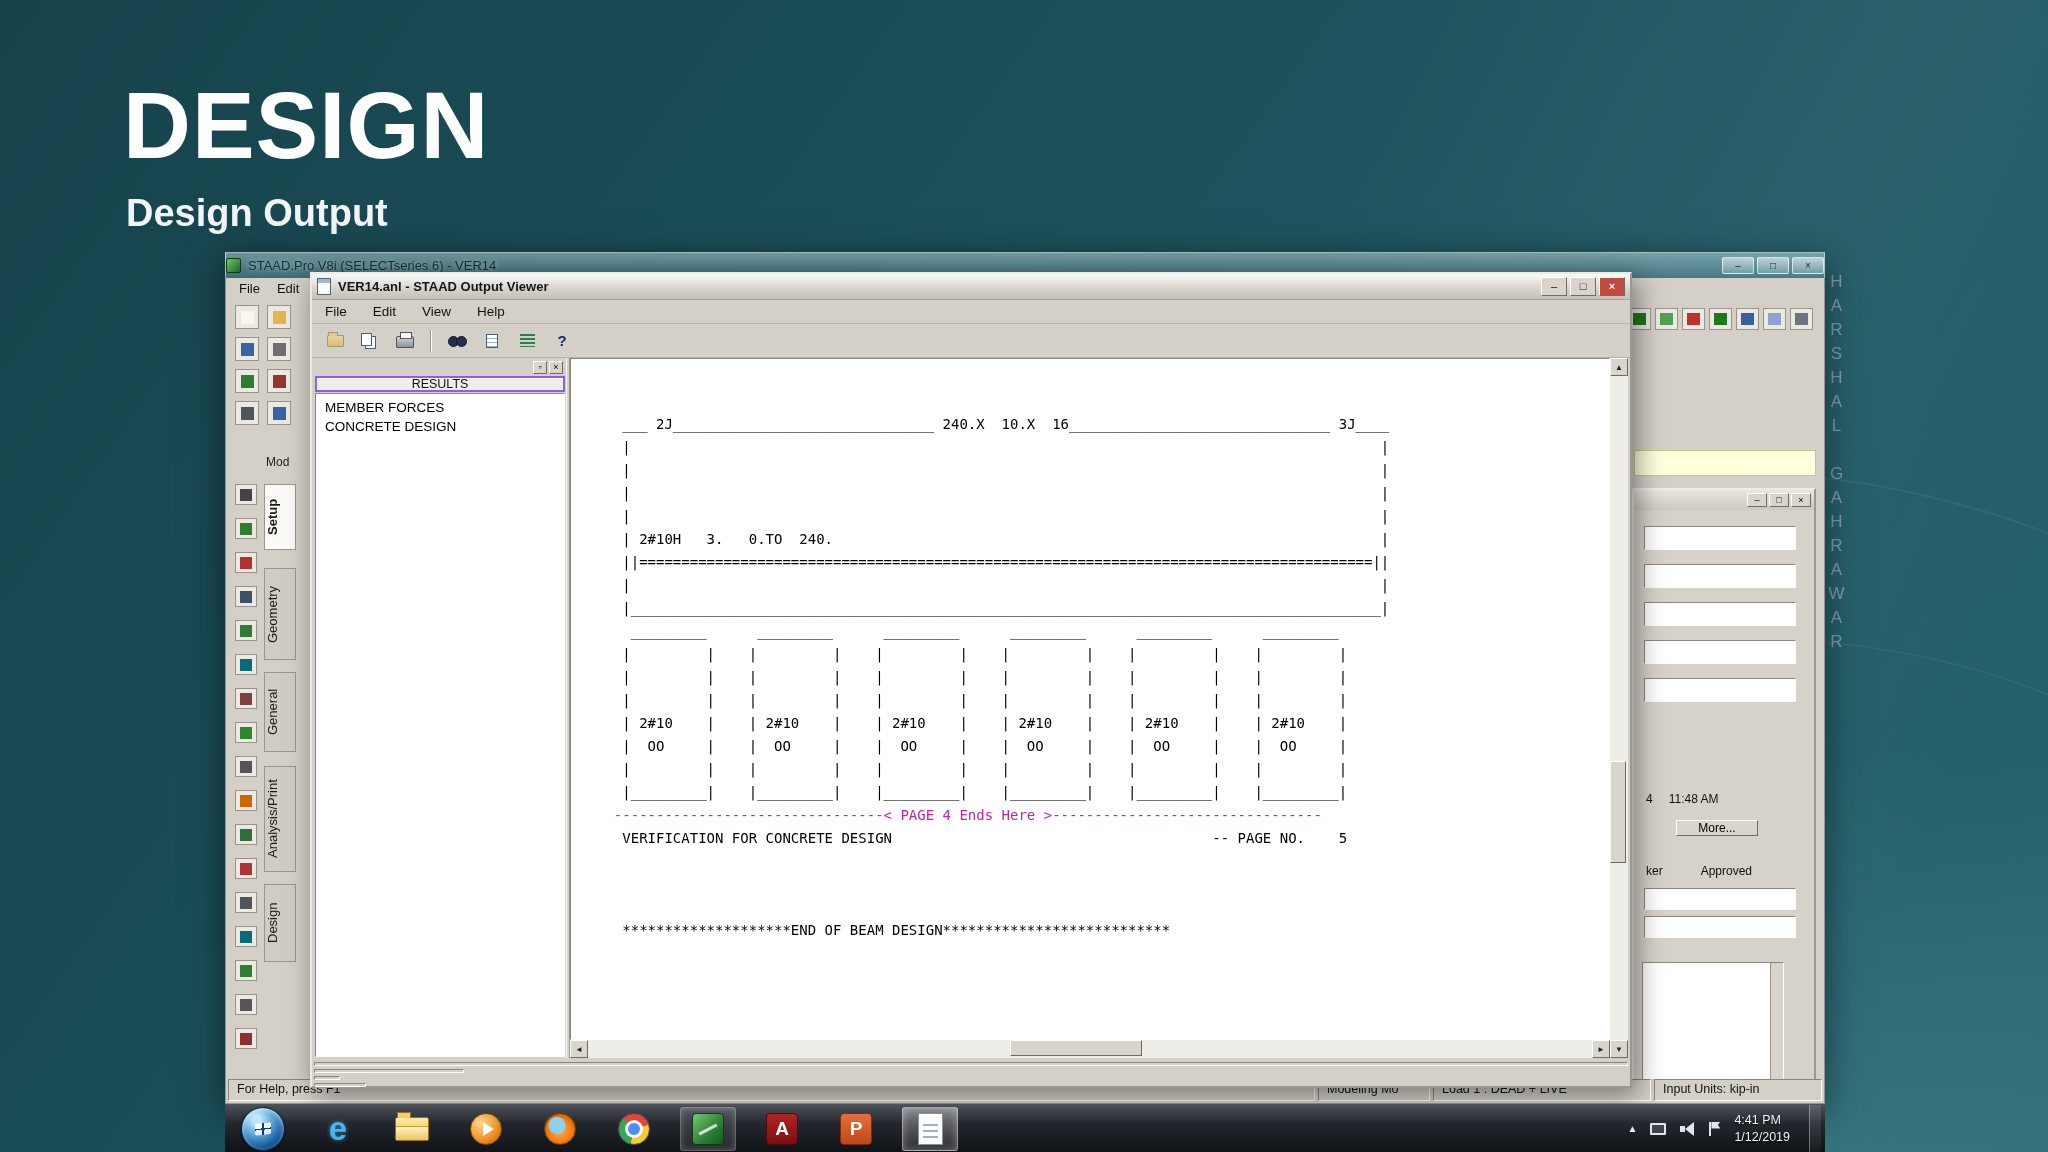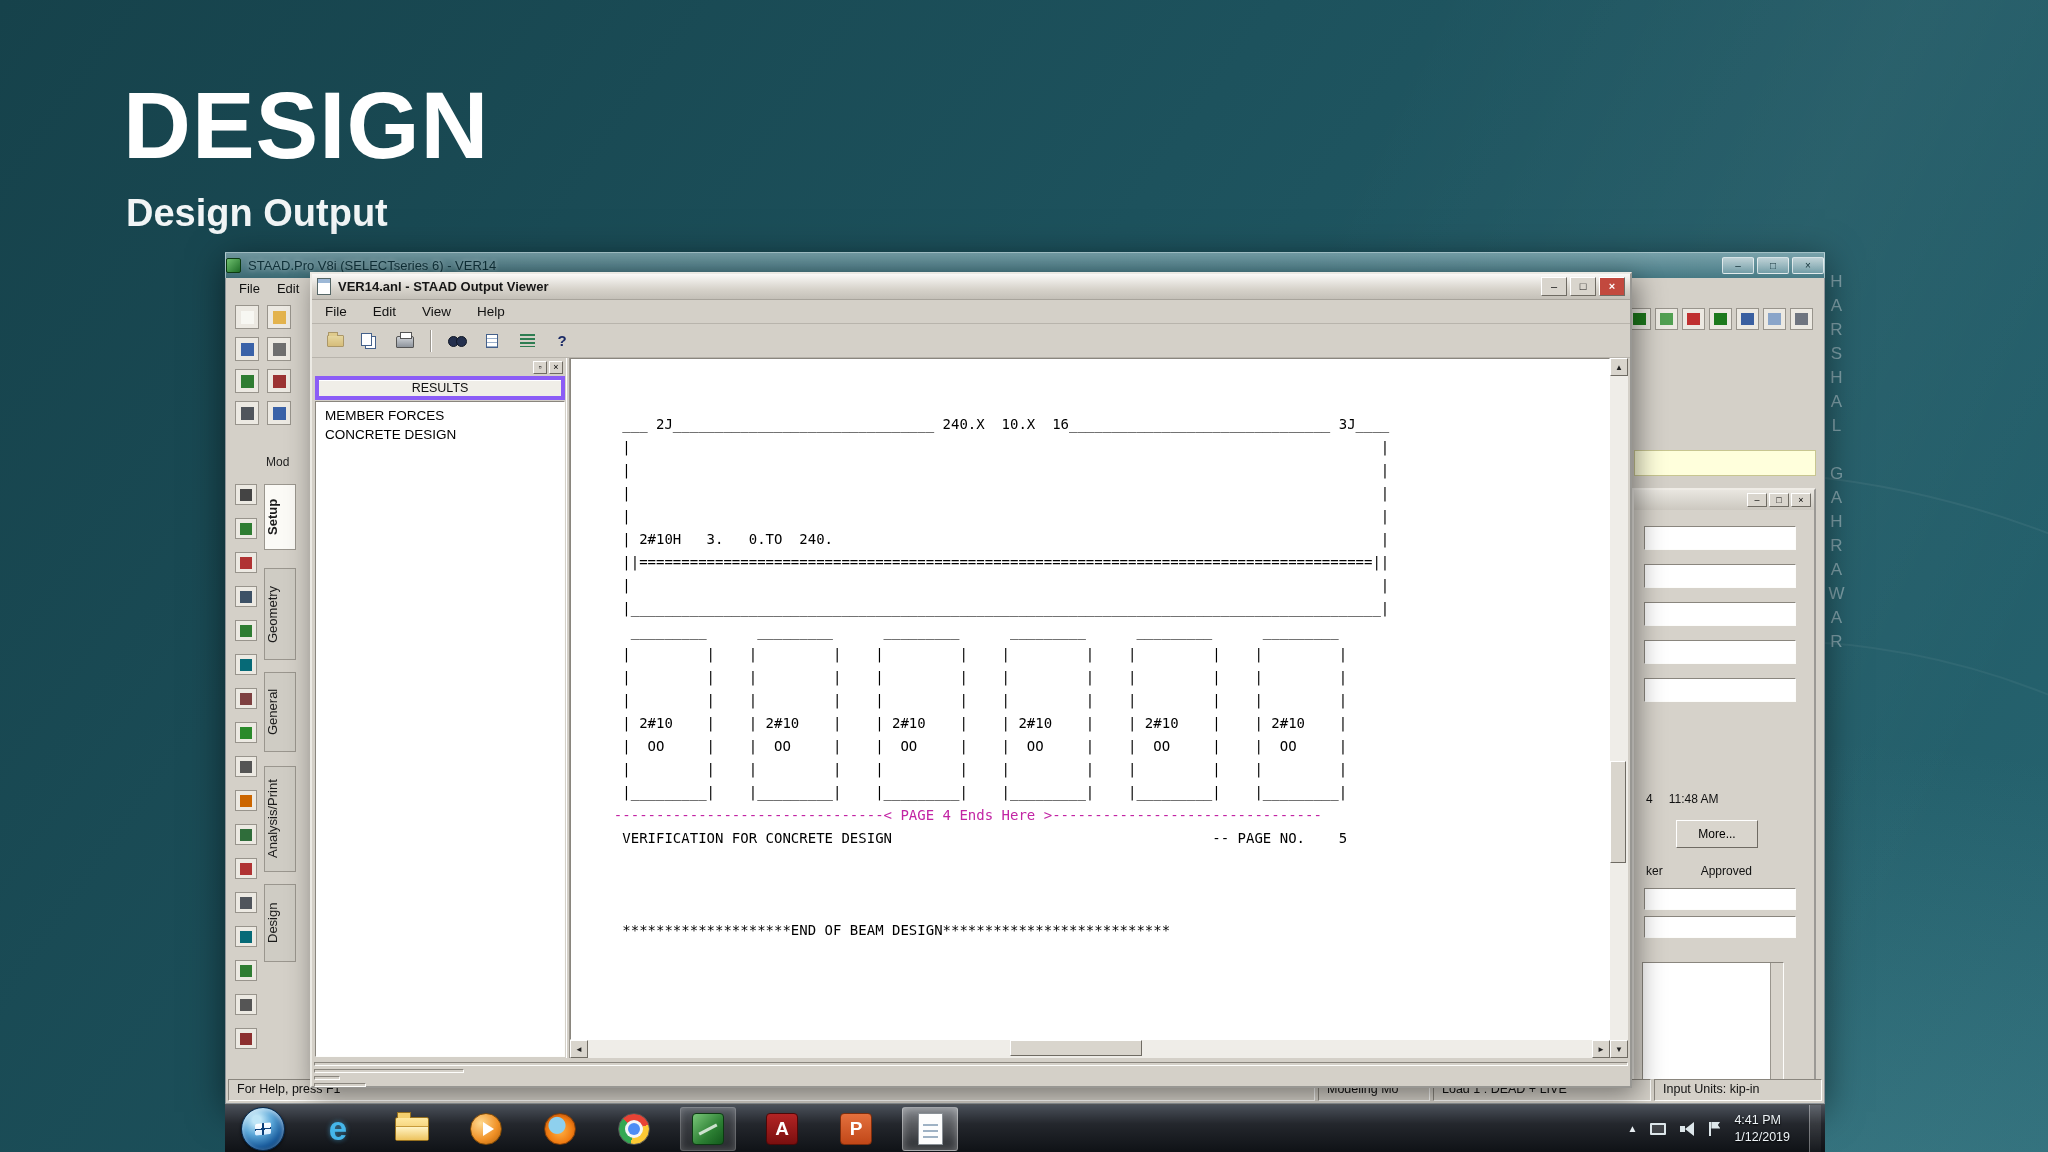--- a/index.html
+++ b/index.html
@@ -58,21 +58,21 @@
   .tip-strip{position:absolute;left:1408px;top:172px;width:182px;height:26px;background:#ffffdc;border:1px solid #c8c690;}
 
   .side-dlg{position:absolute;left:1406px;top:210px;width:184px;height:598px;background:#d6d2ca;border:2px outset #efece6;}
   .sd-cap{height:20px;display:flex;justify-content:flex-end;align-items:center;gap:2px;padding:0 3px;background:linear-gradient(#e9e6e0,#ccc8c0);}
   .sd-btn{width:20px;height:14px;font-size:9px;line-height:11px;text-align:center;background:#d9d5cd;border:1px solid;border-color:#fff #6f6b63 #6f6b63 #fff;}
   .sd-field,.sd-wide{position:absolute;left:10px;width:152px;background:#fff;border:1px solid;border-color:#8a867e #fdfdfb #fdfdfb #8a867e;}
   .sd-field{height:24px;} .sd-wide{height:22px;}
   .f1{top:36px;} .f2{top:74px;} .f3{top:112px;} .f4{top:150px;} .f5{top:188px;}
   .w1{top:398px;} .w2{top:426px;}
   .sd-row1{position:absolute;left:12px;top:302px;font-size:12px;color:#111;display:flex;gap:16px;}
-  .sd-more{position:absolute;left:42px;top:330px;width:82px;height:28px;font-size:12px;background:#d9d5cd;border:1px solid;border-color:#fff #6f6b63 #6f6b63 #fff;}
+  .sd-more{position:absolute;left:42px;top:330px;width:82px;height:16px;font-size:12px;background:#d9d5cd;border:1px solid;border-color:#fff #6f6b63 #6f6b63 #fff;}
   .sd-row2{position:absolute;left:12px;top:374px;font-size:12px;color:#111;display:flex;gap:38px;}
   .sd-list{position:absolute;left:8px;top:472px;width:142px;height:118px;background:#fff;border:1px solid;border-color:#8a867e #fdfdfb #fdfdfb #8a867e;}
   .sd-scroll{position:absolute;right:0;top:0;bottom:0;width:13px;background:#d8d4cc;border-left:1px solid #9a968e;}
 
   .staad-status{position:absolute;left:2px;right:2px;bottom:2px;height:22px;display:flex;gap:3px;background:#d4d0c8;font-size:12.5px;}
   .sp{border:1px solid;border-color:#8a867e #fdfdfb #fdfdfb #8a867e;padding:2px 8px 0;color:#111;white-space:nowrap;overflow:hidden;}
   .flex{flex:1;} .w-mode{width:112px;} .w-load{width:218px;} .w-units{width:168px;}
 
   
   .viewer{position:absolute;left:310px;top:272px;width:1322px;height:816px;background:#d4d0c8;border:2px outset #eceae4;box-shadow:5px 7px 26px rgba(0,0,0,.45);}
@@ -94,21 +94,21 @@
   .g-find::before,.g-find::after{content:"";position:absolute;top:0;width:9px;height:9px;border-radius:50%;background:#24304e;border:1px solid #101826;}
   .g-find::before{left:0;} .g-find::after{right:0;}
   .g-page{width:12px;height:14px;background:#fff;border:1px solid #44608a;background-image:repeating-linear-gradient(transparent 0 3px,#9ab0cc 3px 4px);}
   .g-list{width:15px;height:13px;background:repeating-linear-gradient(#2e7d52 0 2px,transparent 2px 4px);}
   .g-help{font-size:15px;font-weight:bold;color:#1a2a66;}
 
   .v-body{position:absolute;top:84px;left:2px;right:2px;bottom:28px;display:flex;background:#d4d0c8;}
   .results{width:252px;display:flex;flex-direction:column;}
   .res-cap{height:18px;display:flex;justify-content:flex-end;align-items:center;gap:2px;padding:0 3px;}
   .rc-btn{width:14px;height:13px;font-size:9px;line-height:11px;text-align:center;background:#d9d5cd;border:1px solid;border-color:#fff #6f6b63 #6f6b63 #fff;}
-  .res-head{height:24px;margin:0 1px;display:flex;align-items:center;justify-content:center;font-size:12.5px;color:#111;background:#f0eee8;border:4px solid #8b5cf6;box-shadow:inset 0 1px 0 #fff;}
+  .res-head{height:16px;margin:0 1px;display:flex;align-items:center;justify-content:center;font-size:12.5px;color:#111;background:#f0eee8;border:2px solid #8b5cf6;box-shadow:inset 0 1px 0 #fff;}
   .res-list{flex:1;background:#fff;border:1px solid;border-color:#8a867e #fdfdfb #fdfdfb #8a867e;margin:1px;padding:4px 0;}
   .res-item{font-size:13.5px;color:#000;padding:2px 9px;white-space:nowrap;}
   .splitter{width:4px;background:#d4d0c8;border-left:1px solid #fff;border-right:1px solid #9a968e;}
   .doc-col{flex:1;display:flex;flex-direction:column;min-width:0;}
   .doc{flex:1;background:#fff;border:1px solid;border-color:#8a867e #fff #fff #8a867e;overflow:hidden;
     padding:8px 0 0 26px;font-family:"DejaVu Sans Mono",monospace;font-size:14px;line-height:23px;color:#000;white-space:pre;}
   .doc-line{height:23px;}
   .doc-line.magenta{color:var(--magenta,#c224a4);}
   .hscroll{height:18px;display:flex;background:#d8d4cc;}
   .sarr{width:18px;display:flex;align-items:center;justify-content:center;font-size:8px;color:#222;background:#d9d5cd;border:1px solid;border-color:#fff #6f6b63 #6f6b63 #fff;}

